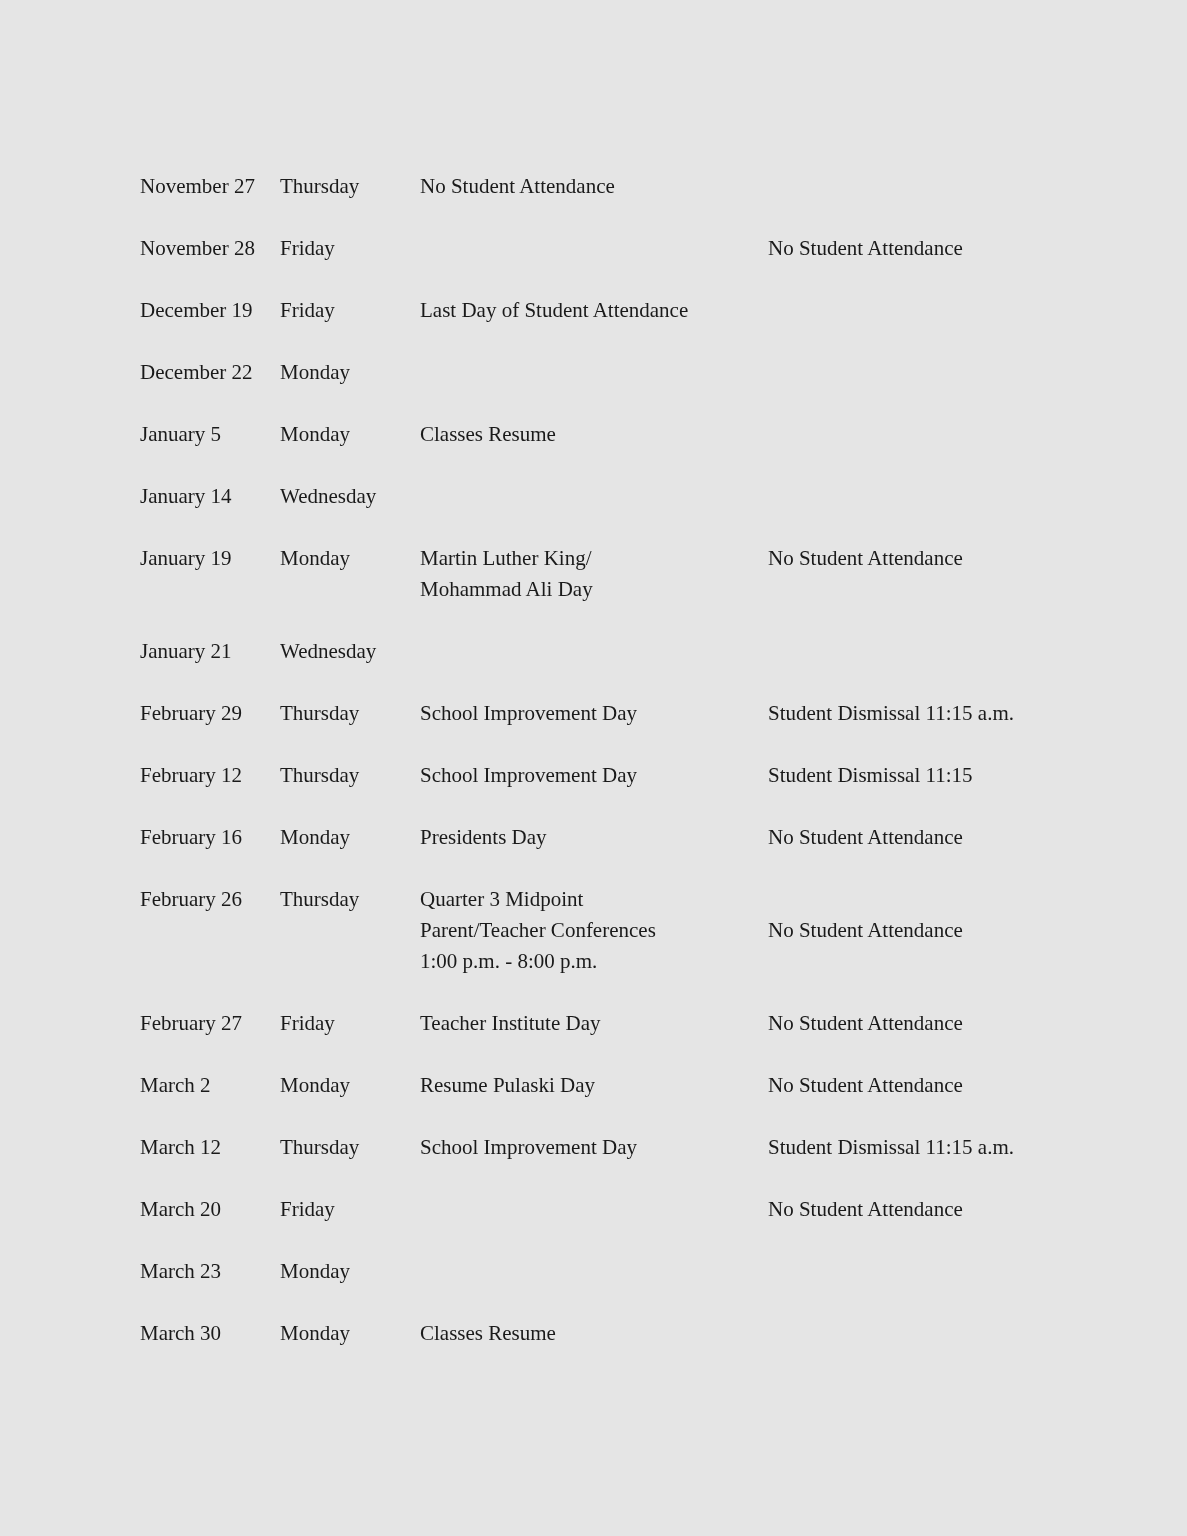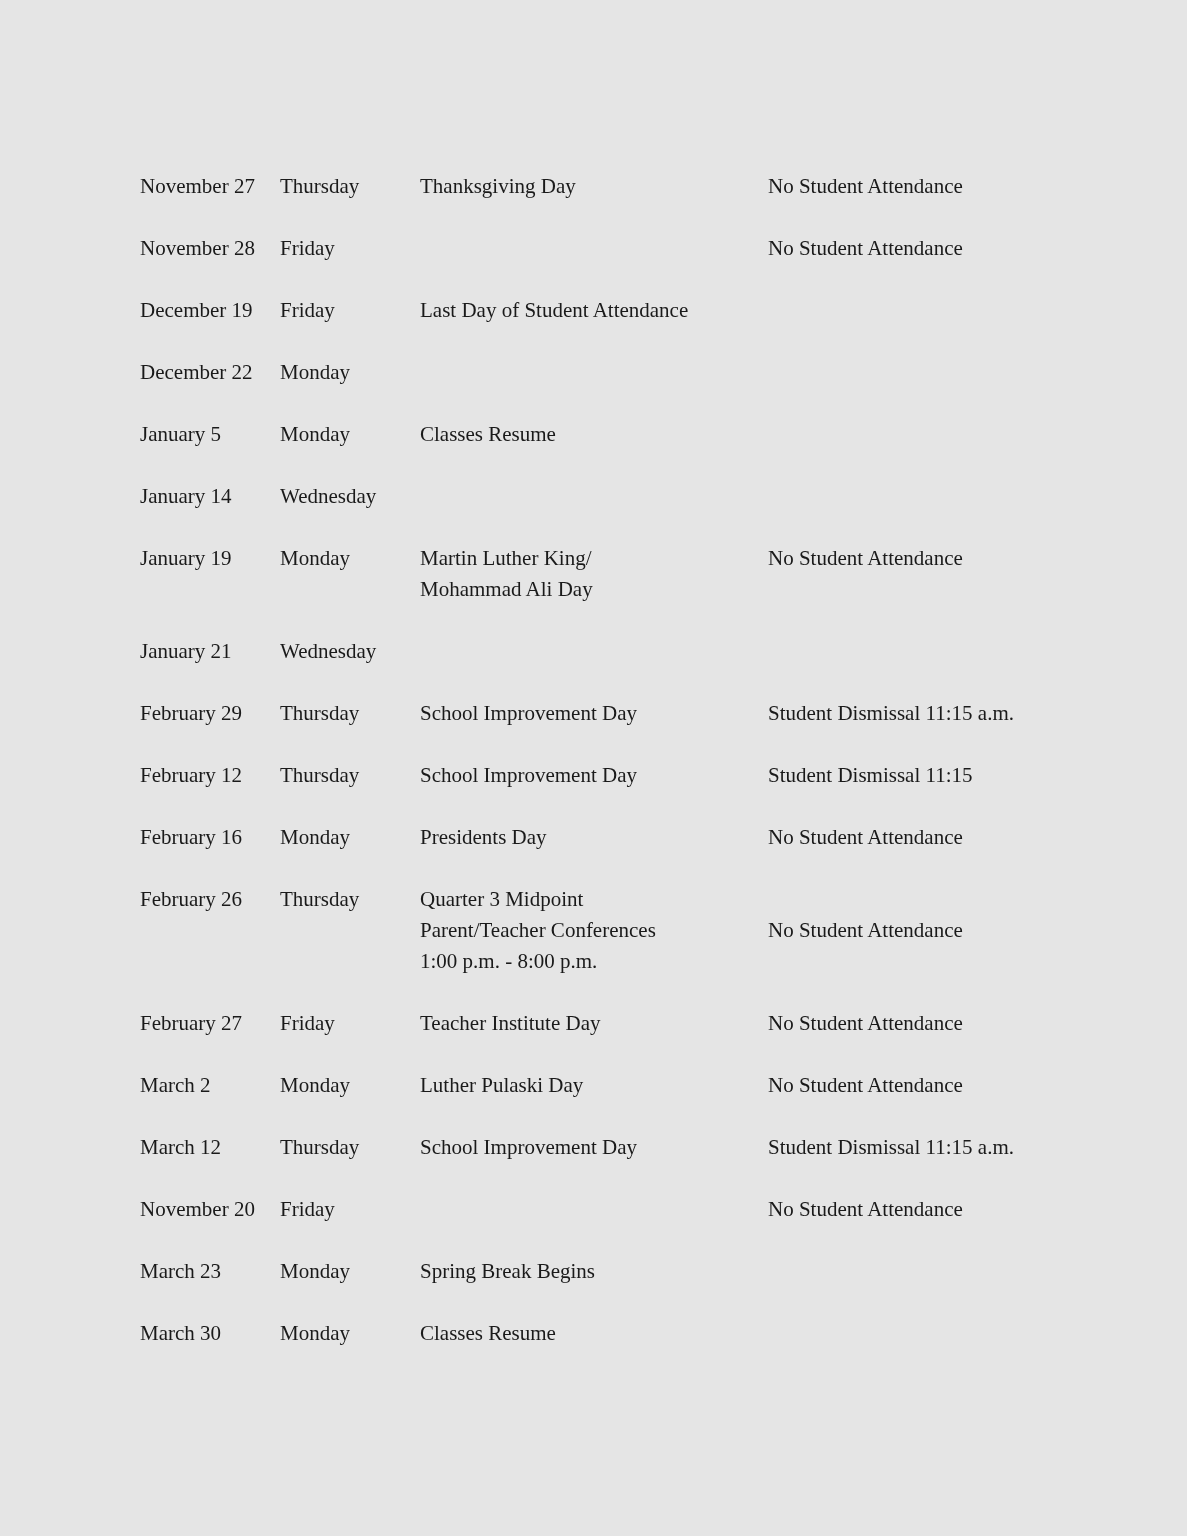--- a/index.html
+++ b/index.html
@@ -41,21 +41,20 @@
 </style>
 </head>
 <body>
 
 <div class="page">
   <div class="content">
 
     <div class="row">
       <div class="cell">November 27</div>
       <div class="cell">Thursday</div>
-      <div class="cell">Thanksgiving Day</div>
       <div class="cell">No Student Attendance</div>
     </div>
 
     <div class="row">
       <div class="cell">November 28</div>
       <div class="cell">Friday</div>
       <div class="cell"></div>
       <div class="cell">No Student Attendance</div>
     </div>
 
@@ -131,42 +130,41 @@
     <div class="row">
       <div class="cell">February 27</div>
       <div class="cell">Friday</div>
       <div class="cell">Teacher Institute Day</div>
       <div class="cell">No Student Attendance</div>
     </div>
 
     <div class="row">
       <div class="cell">March 2</div>
       <div class="cell">Monday</div>
-      <div class="cell">Luther Pulaski Day</div>
+      <div class="cell">Resume Pulaski Day</div>
       <div class="cell">No Student Attendance</div>
     </div>
 
     <div class="row">
       <div class="cell">March 12</div>
       <div class="cell">Thursday</div>
       <div class="cell">School Improvement Day</div>
       <div class="cell">Student Dismissal 11:15 a.m.</div>
     </div>
 
     <div class="row">
-      <div class="cell">November 20</div>
+      <div class="cell">March 20</div>
       <div class="cell">Friday</div>
       <div class="cell"></div>
       <div class="cell">No Student Attendance</div>
     </div>
 
     <div class="row">
       <div class="cell">March 23</div>
       <div class="cell">Monday</div>
-      <div class="cell">Spring Break Begins</div>
       <div class="cell"></div>
     </div>
 
     <div class="row">
       <div class="cell">March 30</div>
       <div class="cell">Monday</div>
       <div class="cell">Classes Resume</div>
       <div class="cell"></div>
     </div>
 

